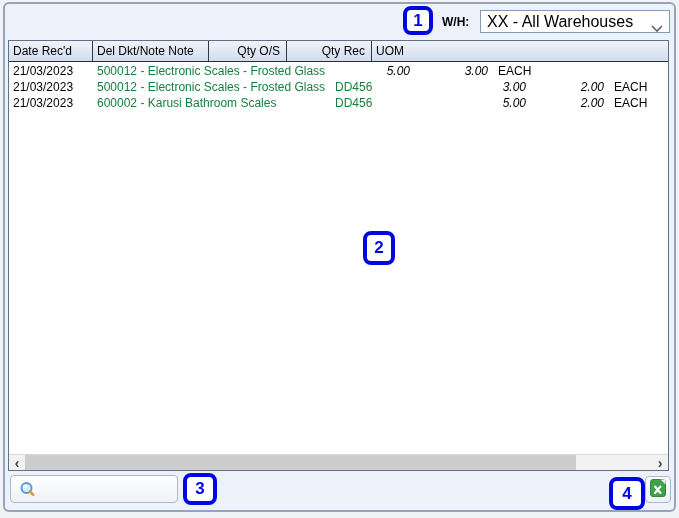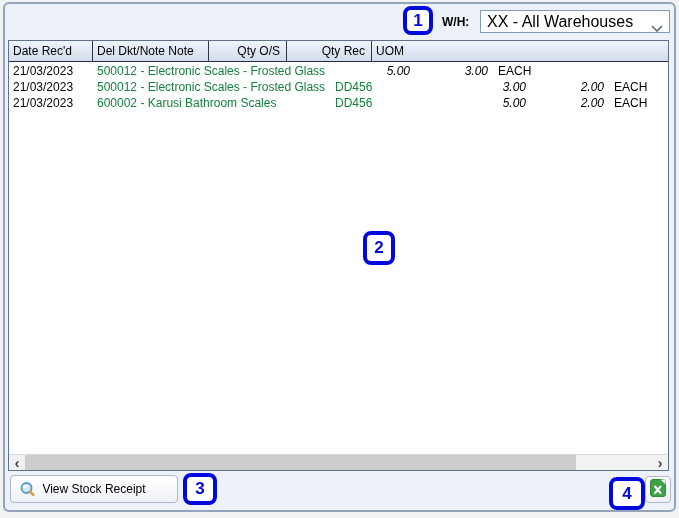--- a/index.html
+++ b/index.html
@@ -187,21 +187,20 @@
   </div>
 
   <div class="btn-view">
     <span class="mag">
       <svg width="18" height="18" viewBox="0 0 18 18">
         <circle cx="7.5" cy="7" r="5" fill="#d6eaf8" stroke="#5b9bd5" stroke-width="2"></circle>
         <ellipse cx="6" cy="5.2" rx="2.2" ry="1.5" fill="#ffffff" opacity="0.85"></ellipse>
         <line x1="11" y1="10.5" x2="14.2" y2="13.8" stroke="#d79b3a" stroke-width="2.6" stroke-linecap="round"></line>
       </svg>
     </span>
-    <span>View Stock Receipt</span>
   </div>
 
   <div class="btn-excel">
     <span>
       <svg width="16" height="18" viewBox="0 0 16 18">
         <rect x="0.5" y="0.5" width="15" height="17" rx="2.5" fill="#3fa24a" stroke="#2f8a3a"></rect>
         <path d="M10.5 0.5 L15.5 0.5 L15.5 5.5 Z" fill="#eaf6ec"></path>
         <path d="M5 7.5 L10.5 14 M10.5 7.5 L5 14" stroke="#ffffff" stroke-width="2" stroke-linecap="round"></path>
       </svg>
     </span>

